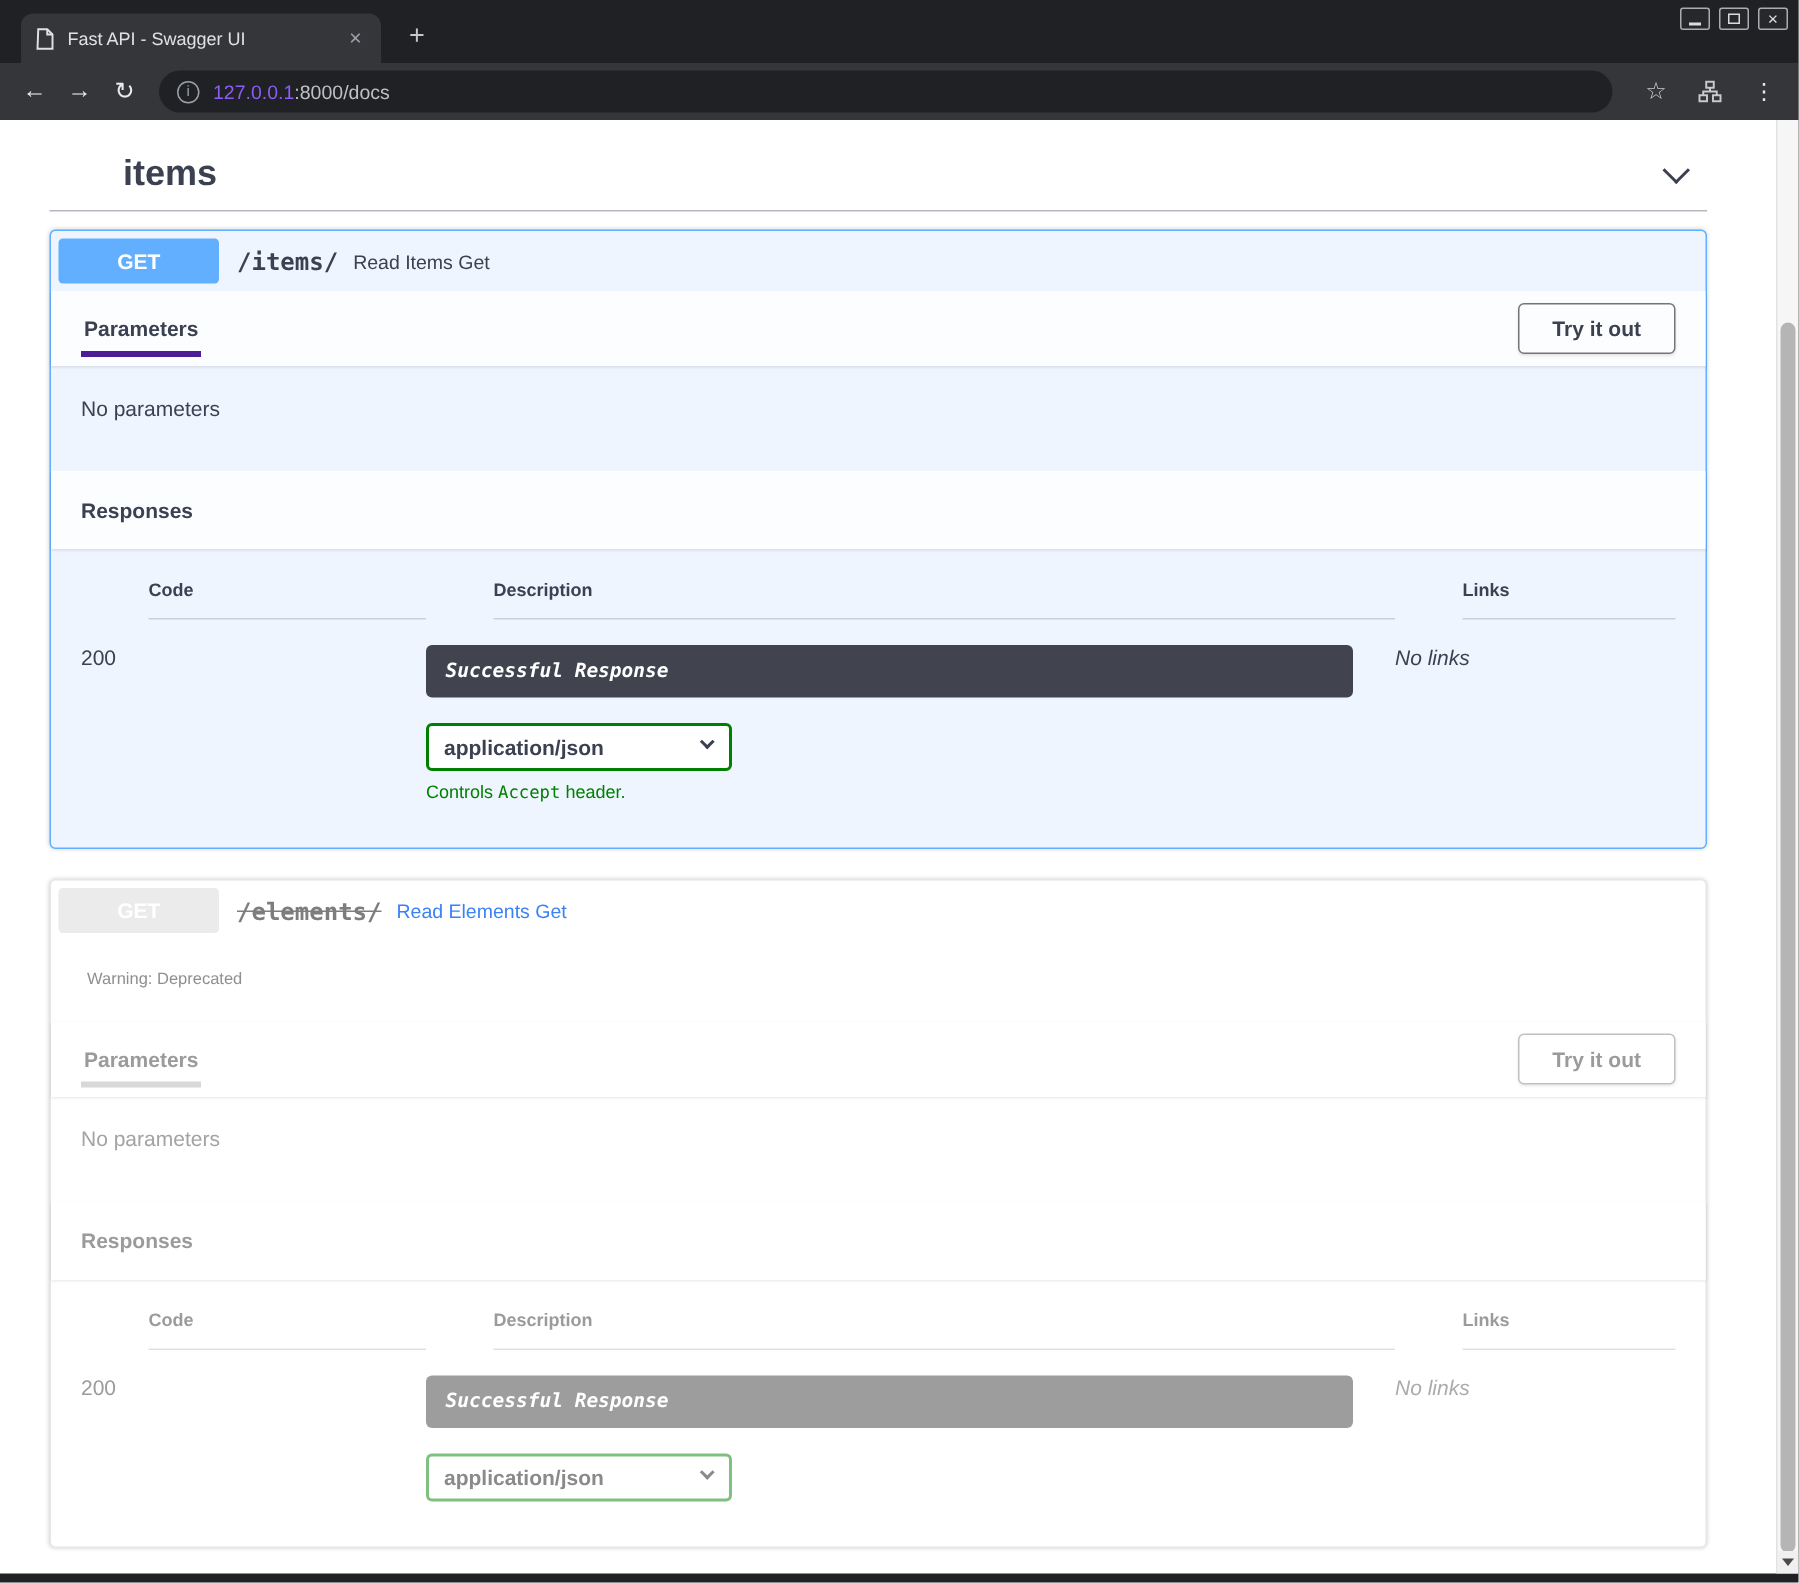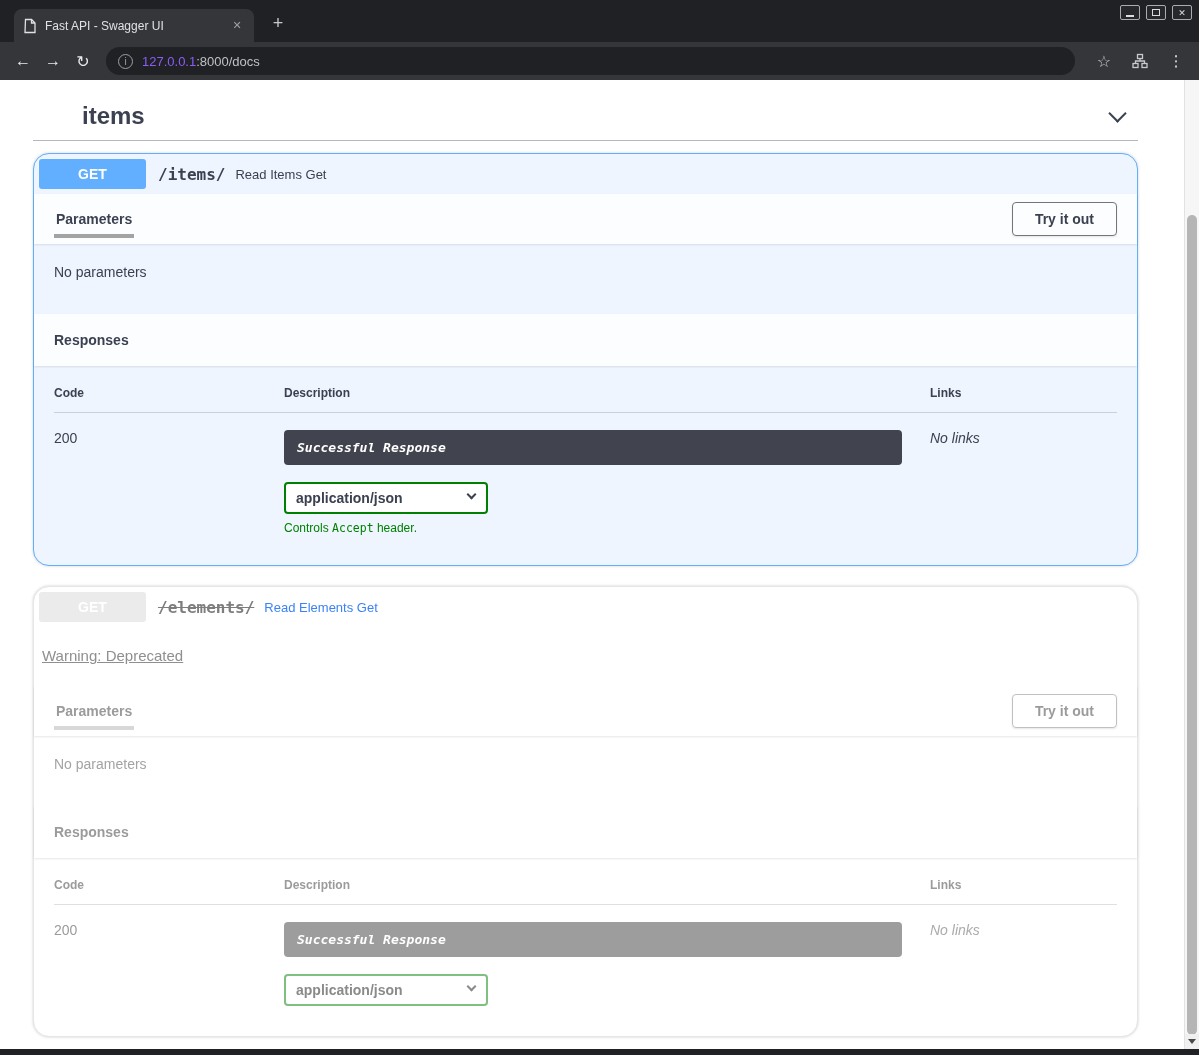--- a/index.html
+++ b/index.html
@@ -43,53 +43,53 @@
   
   .page { position:absolute; top:80px; left:0; right:0; bottom:6px; background:#fff; overflow:hidden; }
   .swagger-wrap { padding:10px 61px 0 33px; }
 
   .section-head-row { display:flex; justify-content:space-between; align-items:center; padding:12px 14px 10px 7px; }
   .section-title { font-size:24px; font-weight:700; color:#3b4151;margin-left:42px; }
   .chev-down { width:13px; height:13px; border-right:2px solid #3b4151; border-bottom:2px solid #3b4151;
                transform:rotate(45deg); margin-top:-6px; }
   .section-divider { border:none; border-top:1px solid rgba(59,65,81,.38); margin:0 0 12px 0; }
 
-  .opblock { border-radius:16px; margin-bottom:20px; box-shadow:0 0 3px rgba(0,0,0,.19); }
+  .opblock { border-radius:4px; margin-bottom:20px; box-shadow:0 0 3px rgba(0,0,0,.19); }
   .op-get { border:1px solid #61affe; background:#eef5fe; }
   .op-dep { border:1px solid #e6e6e6; background:#fff; }
 
   .op-summary { display:flex; align-items:center; padding:5px; cursor:pointer; }
   .method { width:107px; padding:7px 0; text-align:center; color:#fff; font-weight:700; font-size:14px; border-radius:3px; }
   .op-get .method { background:#61affe; }
   .op-dep .method { background:#ebebeb; }
   .op-path { font-family:"DejaVu Sans Mono", monospace; font-size:16px; font-weight:700; color:#3b4151; margin:0 10px 0 12px; }
   .op-dep .op-path { color:#7d7d7d; text-decoration:line-through; }
   .op-summary-desc { font-size:13px; color:#3b4151; padding-top:1px; }
   .op-dep .op-summary-desc { color:#3b82f6; }
 
-  .dep-warning { padding:20px 8px 22px; font-size:15px; color:#8f8f8f;text-decoration:underline; }
+  .dep-warning { padding:20px 24px 22px; font-size:11px; color:#8f8f8f; }
 
   .sec-header { display:flex; justify-content:space-between; align-items:center;
                 background:rgba(255,255,255,.8); box-shadow:0 1px 2px rgba(0,0,0,.1); padding:6px 20px; }
-  .tab-label { font-size:14px; font-weight:700; color:#3b4151; padding:11px 2px 7px; border-bottom:4px solid #a3a3a3; }
+  .tab-label { font-size:14px; font-weight:700; color:#3b4151; padding:11px 2px 7px; border-bottom:4px solid #4c1d95; }
   .op-dep .tab-label { color:#9b9b9b; border-bottom-color:#d8d8d8; }
   .resp-label { font-size:14px; font-weight:700; color:#3b4151; padding:12px 0; }
   .op-dep .resp-label { color:#9b9b9b; }
   .try-btn { background:transparent; border:1px solid #757575; border-radius:4px; padding:8px 22px;
              font-family:"Liberation Sans",sans-serif; font-size:14px; font-weight:700; color:#3b4151;
              box-shadow:0 1px 2px rgba(0,0,0,.1); cursor:pointer; }
   .op-dep .try-btn { color:#9b9b9b; border-color:#c0c0c0; }
 
   .params-body { padding:20px; height:70px; font-size:14px; color:#3b4151; }
   .op-dep .params-body { color:#a3a3a3; }
 
   .responses-body { padding:20px 20px 30px; }
   .resp-table { display:grid; grid-template-columns:230px 1fr 187px; }
   .resp-th { font-size:12px; font-weight:700; color:#3b4151; padding-bottom:12px;
-             border-bottom:1px solid rgba(59,65,81,.2); }
+             border-bottom:1px solid rgba(59,65,81,.2);margin-left:45px; }
   .op-dep .resp-th { color:#9b9b9b; border-bottom-color:rgba(0,0,0,.12); }
   .resp-td { padding-top:17px; font-size:14px; color:#3b4151; }
   .op-dep .resp-td { color:#9b9b9b; }
   .markdown-box { background:#41444e; border-radius:4px; padding:10px 13px; margin-right:28px;
                   color:#fff; font-family:"DejaVu Sans Mono", monospace; font-size:13px; font-style:italic; font-weight:700; }
   .op-dep .markdown-box { background:#9d9d9d; }
   .links-val { font-style:italic; }
   .op-dep .links-val { color:#ababab; }
 
   .media-row { margin-top:17px; }

